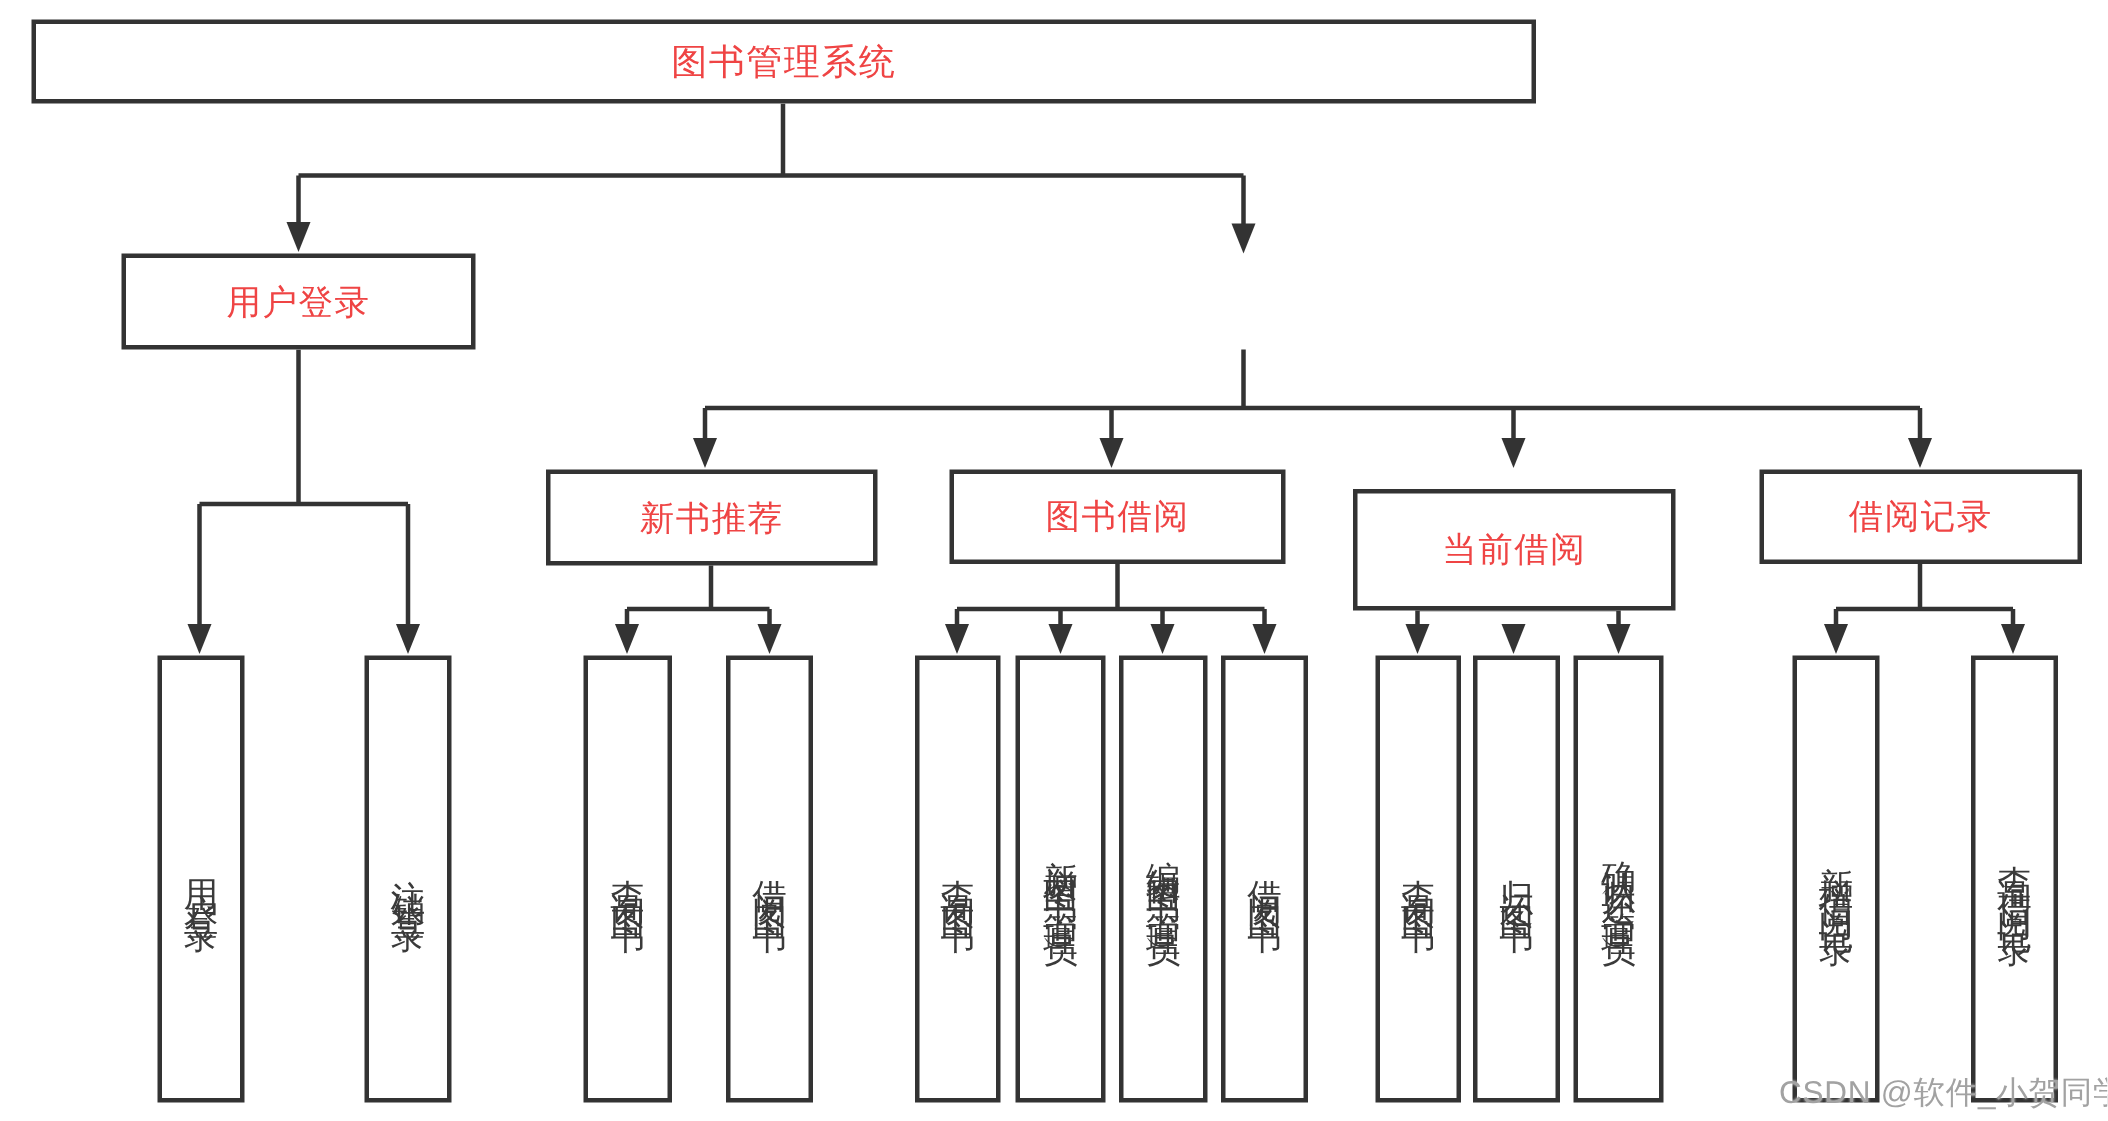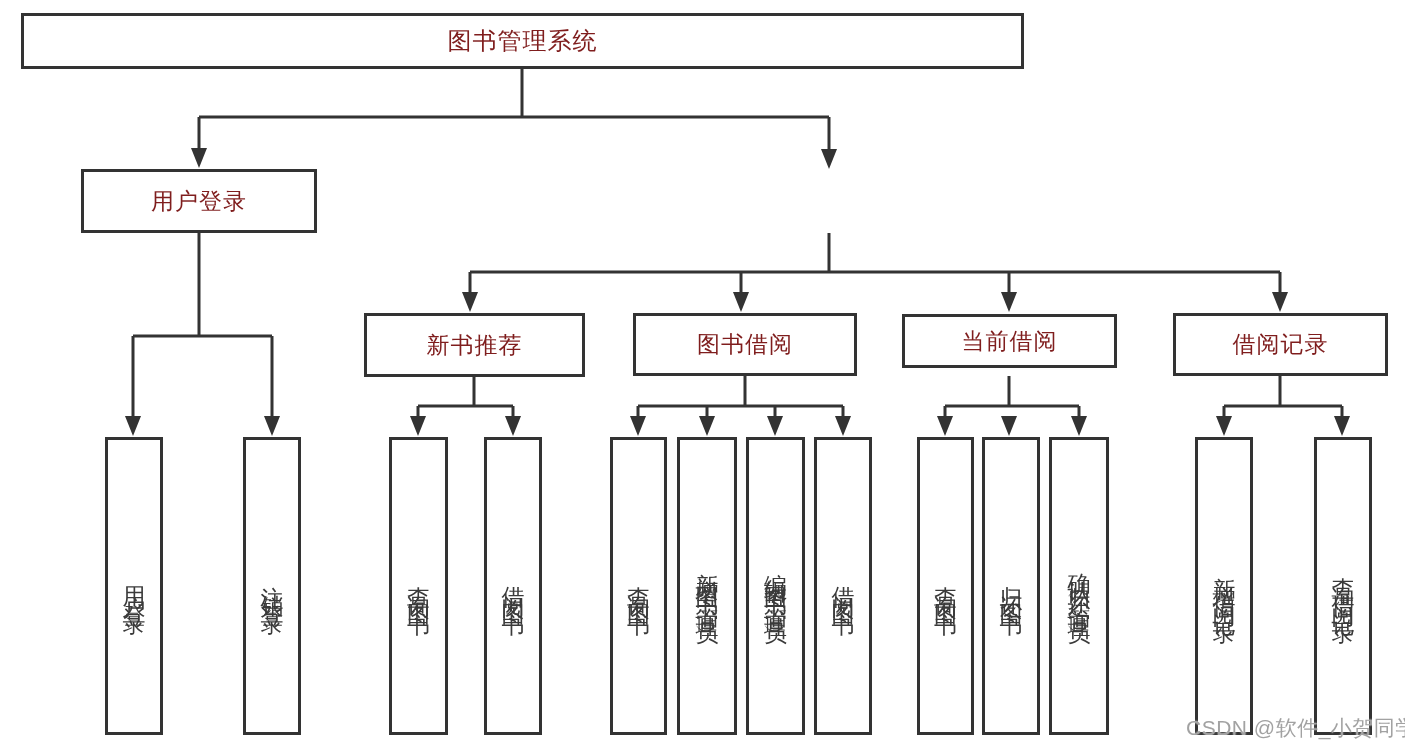--- a/index.html
+++ b/index.html
@@ -25,21 +25,21 @@
     position: absolute;
     box-sizing: border-box;
     border: 3px solid #333333;
     background: #ffffff;
     display: flex;
     align-items: center;
     justify-content: center;
   }
   .hlabel {
     font-size: 23px;
-    color: #7f1d1d;
+    color: #ef4444;
     letter-spacing: 1px;
     white-space: nowrap;
   }
   .root .hlabel { font-size: 24px; }
   .vlabel {
     writing-mode: vertical-rl;
     text-orientation: mixed;
     font-size: 23px;
     line-height: 1;
     color: #3a3a3a;
@@ -102,21 +102,21 @@
   <div class="box" style="left:81px; top:169px; width:236px; height:64px;">
     <span class="hlabel">用户登录</span>
   </div>
 
   <div class="box" style="left:364px; top:313px; width:221px; height:64px;">
     <span class="hlabel">新书推荐</span>
   </div>
   <div class="box" style="left:633px; top:313px; width:224px; height:63px;">
     <span class="hlabel">图书借阅</span>
   </div>
-  <div class="box" style="left:902px; top:314px; width:215px; height:54px;">
+  <div class="box" style="left:902px; top:326px; width:215px; height:81px;">
     <span class="hlabel">当前借阅</span>
   </div>
   <div class="box" style="left:1173px; top:313px; width:215px; height:63px;">
     <span class="hlabel">借阅记录</span>
   </div>
 
   <div class="box" style="left:105px; top:437px; width:58px; height:298px;">
     <span class="vlabel">用户登录</span>
   </div>
   <div class="box" style="left:243px; top:437px; width:58px; height:298px;">

